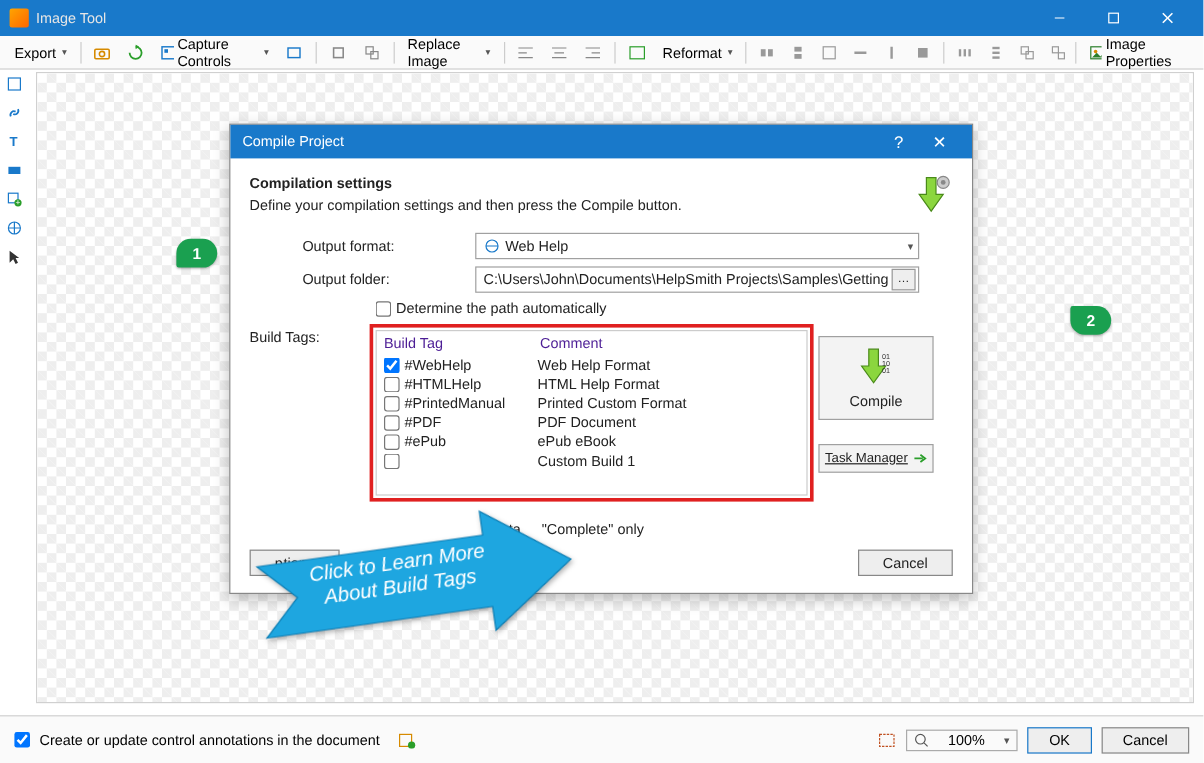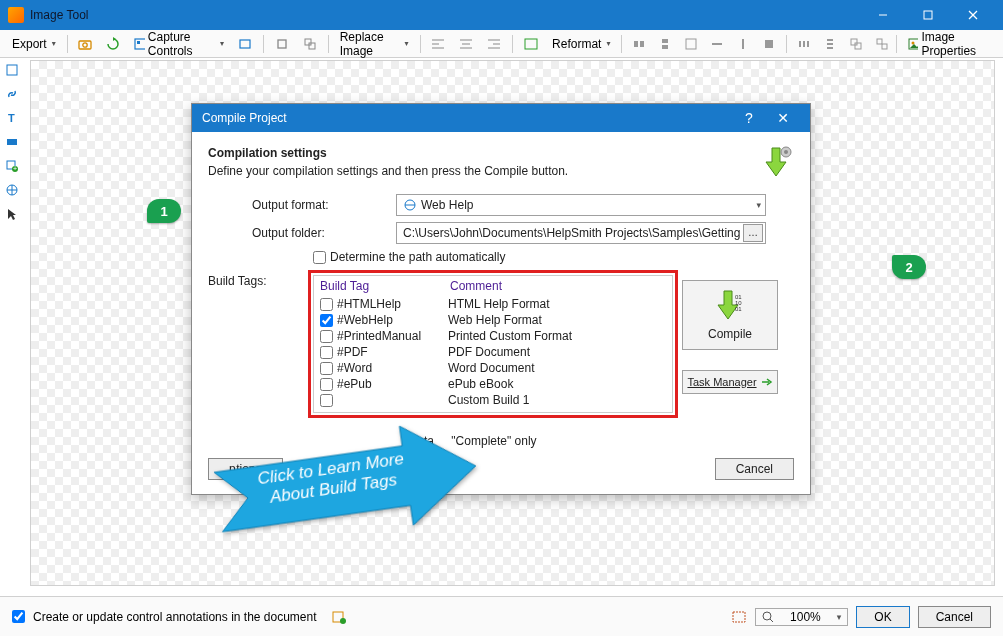--- a/index.html
+++ b/index.html
@@ -1,19 +1,19 @@
 <!DOCTYPE html>
 <html><head>
 <meta charset="utf-8">
 <style>
 * { box-sizing: border-box; margin: 0; padding: 0; font-family: "Segoe UI", Tahoma, sans-serif; }
 body { background: #fff; width: 1003px; height: 636px; overflow: hidden; position: relative; }
 
 
-.titlebar { height: 30px; background: #1979ca; color: #0f172a; display: flex; align-items: center; padding: 0 8px; font-size: 12px; }
+.titlebar { height: 30px; background: #1979ca; color: #e5e5e5; display: flex; align-items: center; padding: 0 8px; font-size: 12px; }
 .titlebar .title-icon { width: 16px; height: 16px; margin-right: 6px; background: linear-gradient(135deg,#ffa500,#ff6600); border-radius: 2px; position: relative; }
 .titlebar .title-text { flex: 1; }
 .titlebar .win-btns { display: flex; }
 .titlebar .win-btn { width: 45px; height: 30px; display: flex; align-items: center; justify-content: center; cursor: pointer; }
 
 
 .toolbar { height: 28px; border-bottom: 1px solid #d0d0d0; display: flex; align-items: center; padding: 0 6px; font-size: 12px; gap: 2px; background: #fafafa; }
 .toolbar .tb-item { padding: 2px 6px; cursor: pointer; display: flex; align-items: center; gap: 3px; }
 .toolbar .tb-item.drop::after { content: "▾"; font-size: 8px; margin-left: 2px; color: #555; }
 .toolbar .tb-sep { width: 1px; height: 18px; background: #ccc; margin: 0 3px; }
@@ -363,52 +363,45 @@
             <div class="tags-label">Build Tags:</div>
             <div class="tags-box">
               <div class="tags-grid">
                 <div class="tags-head">
                   <div class="c1">Build Tag</div>
                   <div>Comment</div>
                 </div>
                 <div id="tags-rows">
                     <div class="tags-row">
                       <div class="c1">
+                        <input type="checkbox" checked="" style="">
+                        <span>#WebHelp</span>
+                      </div>
+                      <div>Web Help Format</div>
+                    </div>
+                    <div class="tags-row">
+                      <div class="c1">
                         <input type="checkbox" style="">
                         <span>#HTMLHelp</span>
                       </div>
                       <div>HTML Help Format</div>
                     </div>
                     <div class="tags-row">
                       <div class="c1">
-                        <input type="checkbox" checked="" style="">
-                        <span>#WebHelp</span>
-                      </div>
-                      <div>Web Help Format</div>
-                    </div>
-                    <div class="tags-row">
-                      <div class="c1">
                         <input type="checkbox" style="">
                         <span>#PrintedManual</span>
                       </div>
                       <div>Printed Custom Format</div>
                     </div>
                     <div class="tags-row">
                       <div class="c1">
                         <input type="checkbox" style="">
                         <span>#PDF</span>
                       </div>
                       <div>PDF Document</div>
-                    </div>
-                    <div class="tags-row">
-                      <div class="c1">
-                        <input type="checkbox" style="">
-                        <span>#Word</span>
-                      </div>
-                      <div>Word Document</div>
                     </div>
                     <div class="tags-row">
                       <div class="c1">
                         <input type="checkbox" style="">
                         <span>#ePub</span>
                       </div>
                       <div>ePub eBook</div>
                     </div>
                     <div class="tags-row">
                       <div class="c1">

